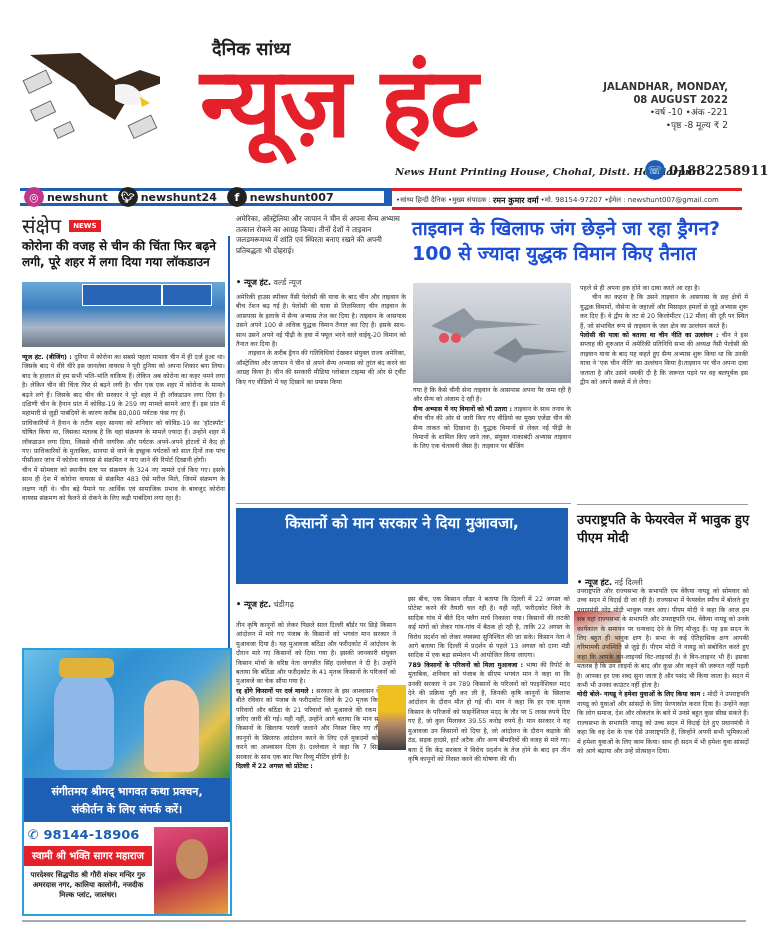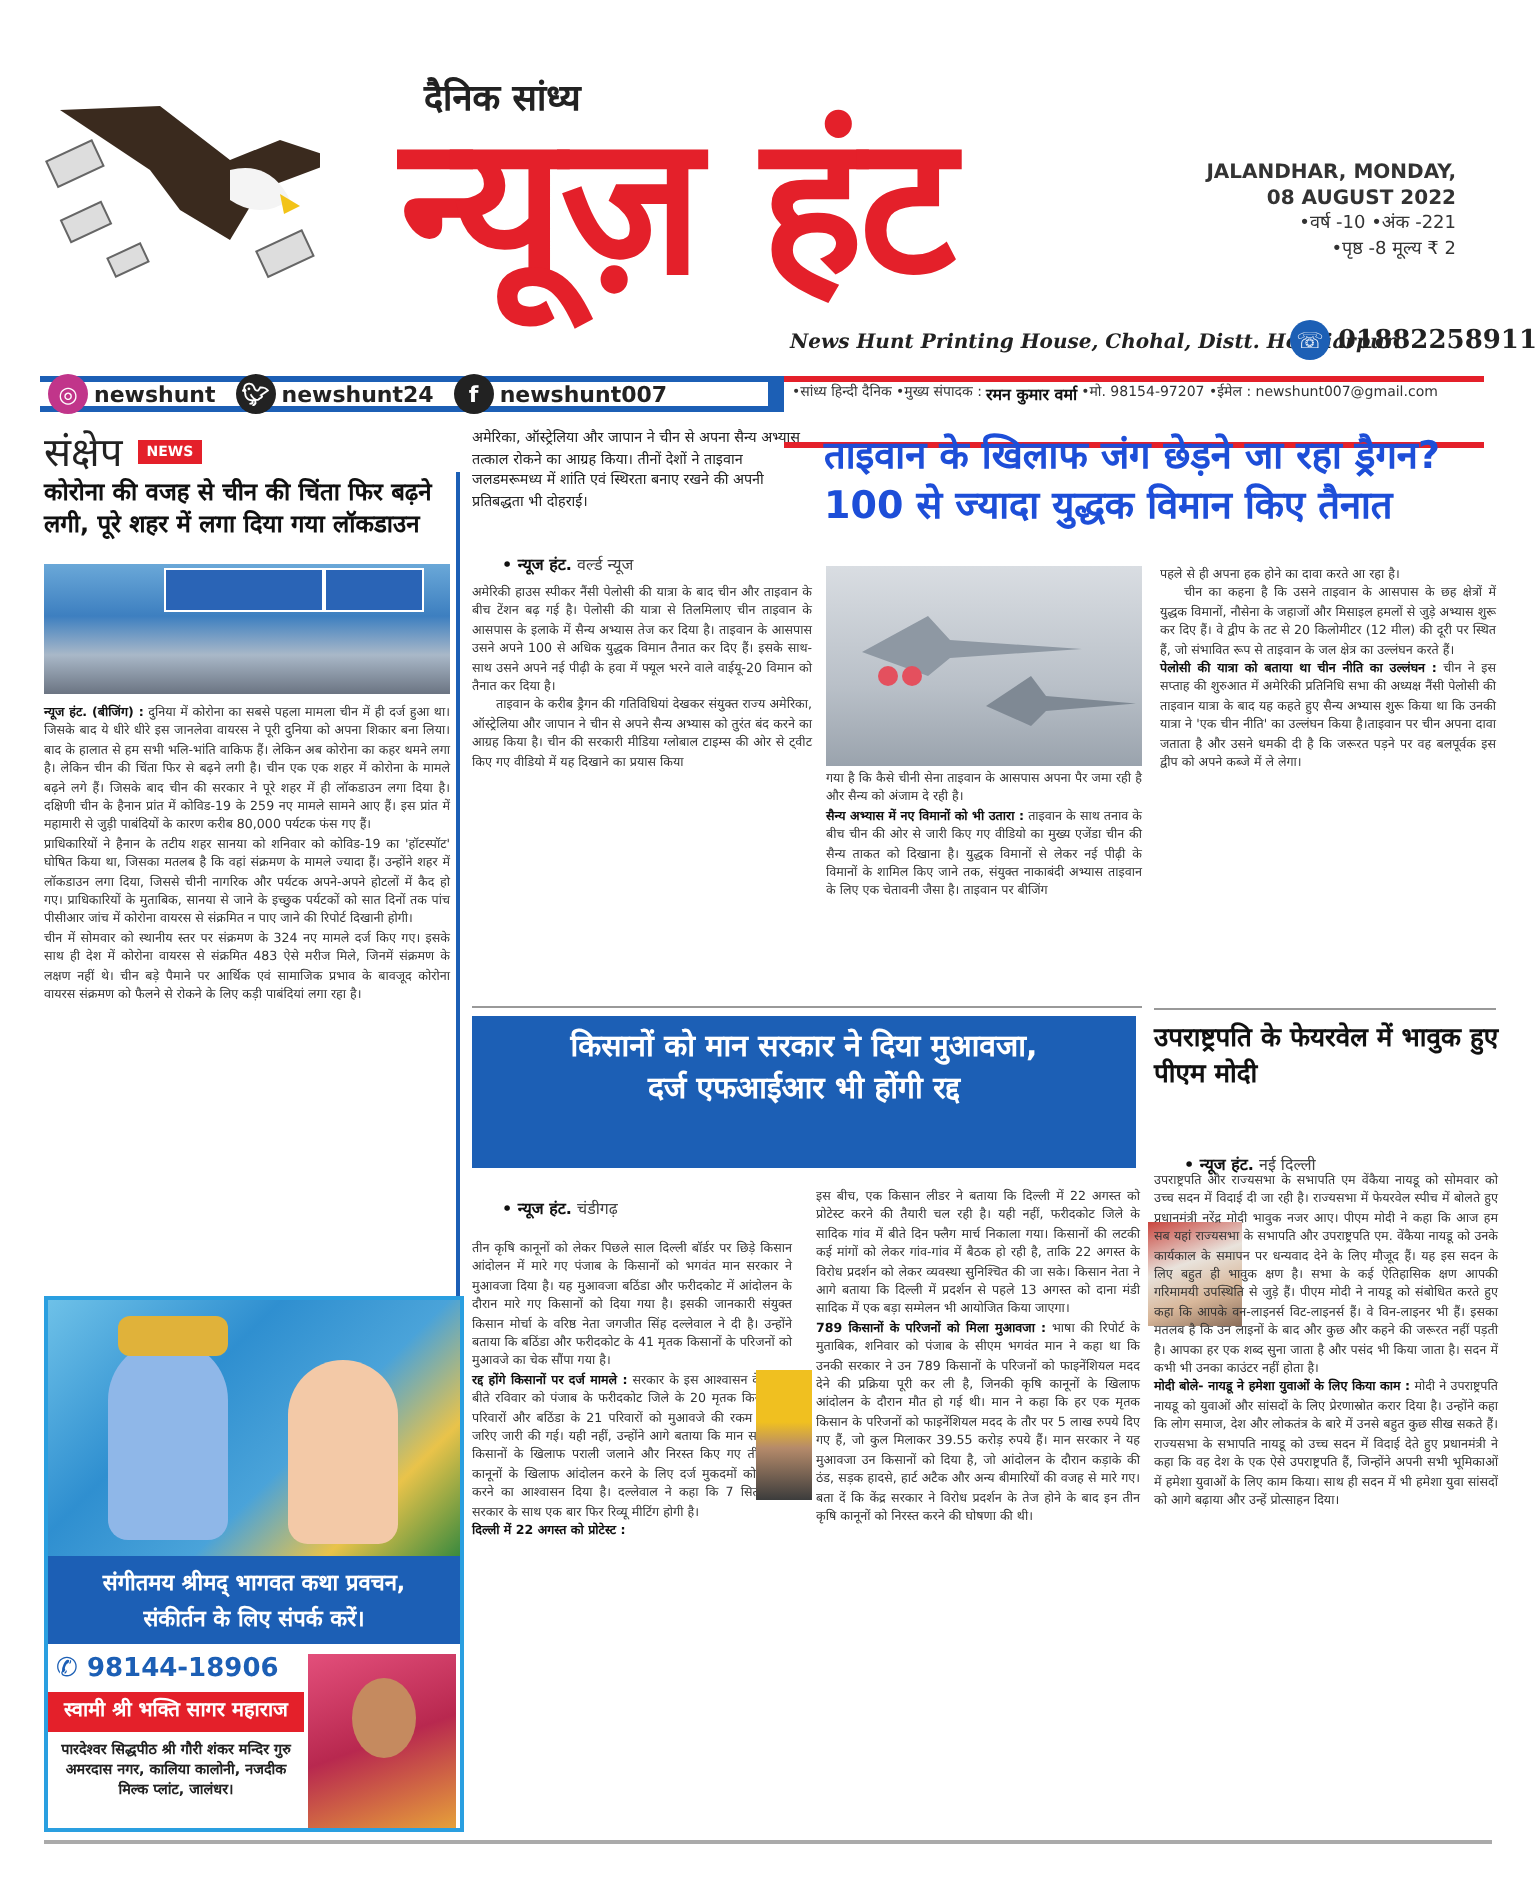--- a/index.html
+++ b/index.html
@@ -13,27 +13,27 @@
 #dateblock .b{font-weight:bold;font-size:10px}
 #printline{left:395px;top:166px;font-family:"DejaVu Serif",serif;font-style:italic;font-size:10px;color:#222;font-weight:bold}
 #phone{left:645px;top:160px;display:flex;align-items:center;gap:4px}
 #phone .ic{width:20px;height:20px;border-radius:50%;background:#1c5fb5;color:#fff;font-size:11px;display:flex;align-items:center;justify-content:center}
 #phone .num{font-family:"DejaVu Serif",serif;font-weight:bold;font-size:13px}
 
 #social{left:20px;top:188px;width:364px;height:18px;background:#fff;border-top:3px solid #1c5fb5;border-bottom:3px solid #1c5fb5;display:flex;align-items:center;gap:10px;padding-left:4px}
 #social .s{display:flex;align-items:center;gap:3px;font-size:11px;font-weight:bold;color:#222}
 #social .c{width:20px;height:20px;border-radius:50%;display:flex;align-items:center;justify-content:center;color:#fff;font-size:11px;font-weight:bold}
 #bluebar{left:384px;top:188px;width:8px;height:18px;background:#1c5fb5}
-#infostrip{left:392px;top:188px;width:350px;height:36px;border-top:3px solid #e4202a;border-bottom:3px solid #e4202a;font-size:7px;color:#333;display:flex;align-items:flex-start;padding-left:4px;white-space:nowrap}
+#infostrip{left:392px;top:188px;width:350px;height:22px;border-top:3px solid #e4202a;border-bottom:3px solid #e4202a;font-size:7px;color:#333;display:flex;align-items:center;padding-left:4px;white-space:nowrap}
 #infostrip b{font-size:8px;color:#111;margin:0 2px}
 
 .col{position:absolute;font-size:6.3px;line-height:9.4px;color:#333;text-align:justify}
 .col p{margin-bottom:0}
 .hd{font-weight:bold;color:#111}
-.dateline{font-size:8px;color:#444;margin:6px 15px}
+.dateline{font-size:8px;color:#444;margin:6px 0}
 .dateline b{color:#111}
 #brief-head{left:22px;top:212px;display:flex;align-items:center;gap:8px}
 #brief-head .t{font-size:20px;color:#222}
 #brief-head .n{background:#e4202a;color:#fff;font-size:7px;font-weight:bold;padding:2px 4px}
 #corona-title{left:22px;top:238px;width:200px;font-size:12px;line-height:16px;font-weight:bold;color:#111}
 #corona-img{left:22px;top:282px;width:203px;height:65px;background:linear-gradient(180deg,#6aa8d8 0%,#3d7fc0 40%,#a9b8c8 70%,#6b7482 100%)}
 #corona-img .sign{position:absolute;left:60px;top:2px;width:80px;height:22px;background:#2a64b6;border:1px solid #fff}
 #corona-img .sign2{position:absolute;left:140px;top:2px;width:50px;height:22px;background:#2a64b6;border:1px solid #fff}
 #leftrule{left:228px;top:236px;width:2px;height:418px;background:#1c5fb5}
 #ad{left:22px;top:648px;width:210px;height:268px;border:2px solid #2a9fe0;background:#fff}
@@ -165,21 +165,20 @@
 <div class="col" style="left:580px;top:283px;width:168px">
   <p>पहले से ही अपना हक होने का दावा करते आ रहा है।</p>
   <p style="text-indent:12px">चीन का कहना है कि उसने ताइवान के आसपास के छह क्षेत्रों में युद्धक विमानों, नौसेना के जहाजों और मिसाइल हमलों से जुड़े अभ्यास शुरू कर दिए हैं। वे द्वीप के तट से 20 किलोमीटर (12 मील) की दूरी पर स्थित हैं, जो संभावित रूप से ताइवान के जल क्षेत्र का उल्लंघन करते हैं।</p>
   <p><span class="hd">पेलोसी की यात्रा को बताया था चीन नीति का उल्लंघन :</span> <span>चीन ने इस सप्ताह की शुरुआत में अमेरिकी प्रतिनिधि सभा की अध्यक्ष नैंसी पेलोसी की ताइवान यात्रा के बाद यह कहते हुए सैन्य अभ्यास शुरू किया था कि उनकी यात्रा ने 'एक चीन नीति' का उल्लंघन किया है।ताइवान पर चीन अपना दावा जताता है और उसने धमकी दी है कि जरूरत पड़ने पर वह बलपूर्वक इस द्वीप को अपने कब्जे में ले लेगा।</span></p>
 </div>
 <div class="hrule" style="left:236px;top:503px;width:335px"></div>
 <div class="hrule" style="left:577px;top:504px;width:171px"></div>
 
 <div class="abs" id="punjab">
   <div>किसानों को मान सरकार ने दिया मुआवजा,</div>
-  <div>दर्ज एफआईआर भी होंगी रद्द</div>
 </div>
 <div class="dateline abs" style="left:236px;top:592px"><b>• न्यूज हंट.</b> <span>चंडीगढ़</span></div>
 <div class="col" style="left:236px;top:620px;width:160px">
   <p>तीन कृषि कानूनों को लेकर पिछले साल दिल्ली बॉर्डर पर छिड़े किसान आंदोलन में मारे गए पंजाब के किसानों को भगवंत मान सरकार ने मुआवजा दिया है। यह मुआवजा बठिंडा और फरीदकोट में आंदोलन के दौरान मारे गए किसानों को दिया गया है। इसकी जानकारी संयुक्त किसान मोर्चा के वरिष्ठ नेता जगजीत सिंह दल्लेवाल ने दी है। उन्होंने बताया कि बठिंडा और फरीदकोट के 41 मृतक किसानों के परिजनों को मुआवजे का चेक सौंपा गया है।</p>
   <p><span class="hd">रद्द होंगे किसानों पर दर्ज मामले :</span> <span>सरकार के इस आश्वासन के तहत, बीते रविवार को पंजाब के फरीदकोट जिले के 20 मृतक किसानों के परिवारों और बठिंडा के 21 परिवारों को मुआवजे की रकम चेक के जरिए जारी की गई। यही नहीं, उन्होंने आगे बताया कि मान सरकार ने किसानों के खिलाफ पराली जलाने और निरस्त किए गए तीन कृषि कानूनों के खिलाफ आंदोलन करने के लिए दर्ज मुकदमों को भी रद्द करने का आश्वासन दिया है। दल्लेवाल ने कहा कि 7 सितंबर को सरकार के साथ एक बार फिर रिव्यू मीटिंग होगी है।</span></p>
   <p><span class="hd">दिल्ली में 22 अगस्त को प्रोटेस्ट :</span></p>
 </div>
 <div class="abs" id="mann1"></div>
 <div class="col" style="left:408px;top:594px;width:162px">
   <p>इस बीच, एक किसान लीडर ने बताया कि दिल्ली में 22 अगस्त को प्रोटेस्ट करने की तैयारी चल रही है। यही नहीं, फरीदकोट जिले के सादिक गांव में बीते दिन फ्लैग मार्च निकाला गया। किसानों की लटकी कई मांगों को लेकर गांव-गांव में बैठक हो रही है, ताकि 22 अगस्त के विरोध प्रदर्शन को लेकर व्यवस्था सुनिश्चित की जा सके। किसान नेता ने आगे बताया कि दिल्ली में प्रदर्शन से पहले 13 अगस्त को दाना मंडी सादिक में एक बड़ा सम्मेलन भी आयोजित किया जाएगा।</p>

